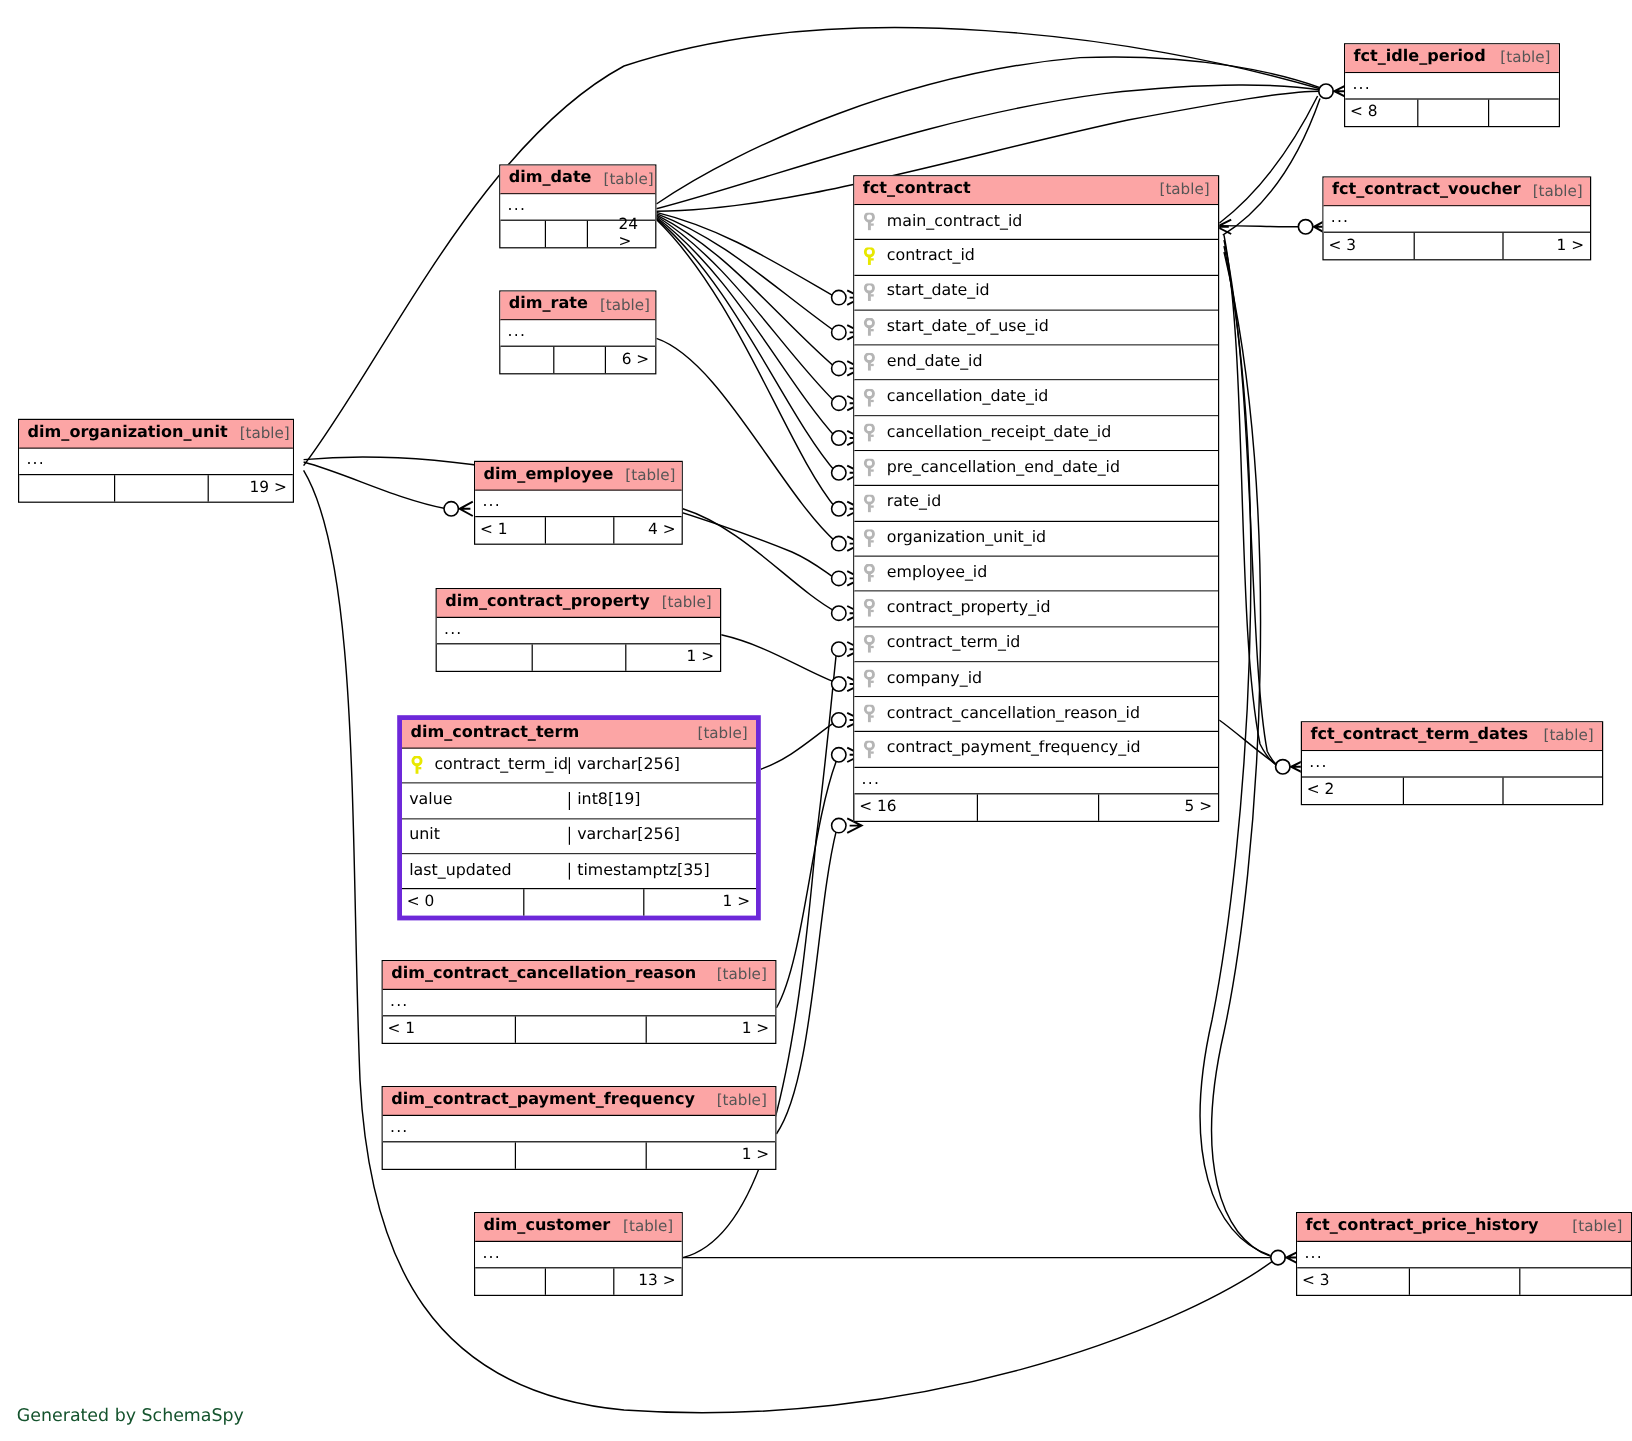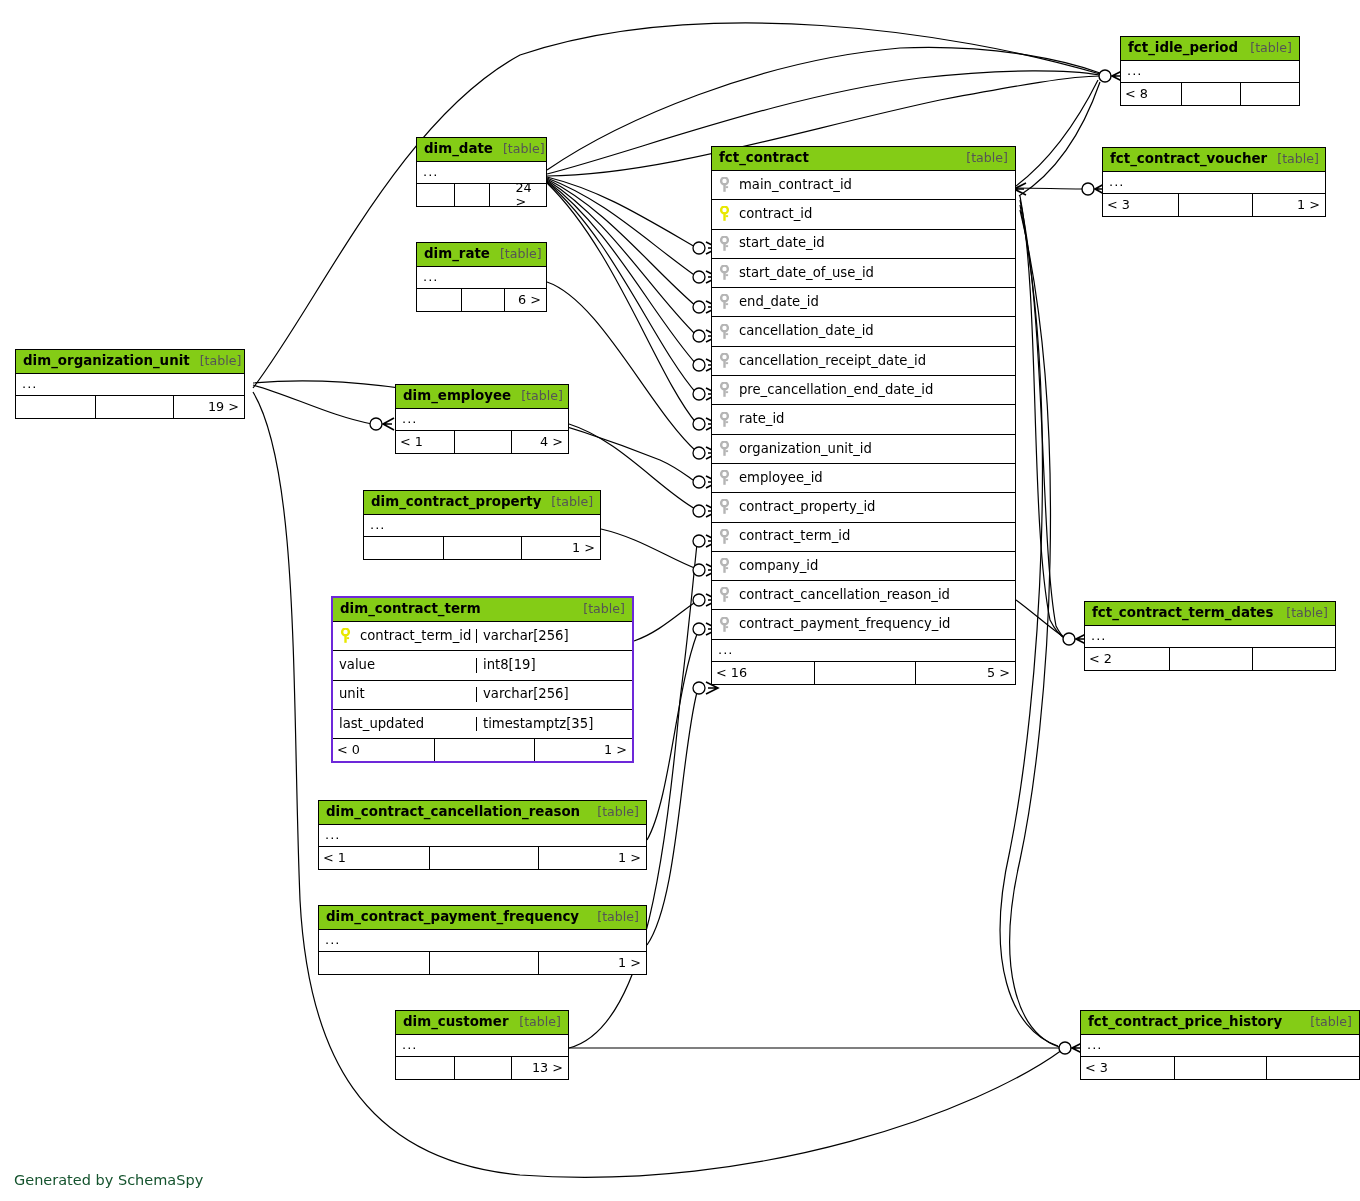--- a/index.html
+++ b/index.html
@@ -34,26 +34,26 @@
   .tbl {
     position: absolute;
     box-sizing: border-box;
     background: #ffffff;
     border: 1px solid #000000;
     border-collapse: collapse;
     font-size: 13.2px;
     line-height: 1.1;
   }
   .tbl.thick {
-    border: 2px solid #6d28d9;
+    border: 4px solid #6d28d9;
     box-shadow: 0 0 0 0px #000;
   }
   .tbl .hdr {
     box-sizing: border-box;
-    background: #84cc16;
+    background: #fca5a5;
     border-bottom: 1px solid #000000;
     display: flex;
     align-items: center;
     justify-content: space-between;
     padding: 3px 7px 4px 7px;
     height: 24px;
   }
   .tbl .hdr .tname {
     font-weight: bold;
     font-size: 13.4px;

